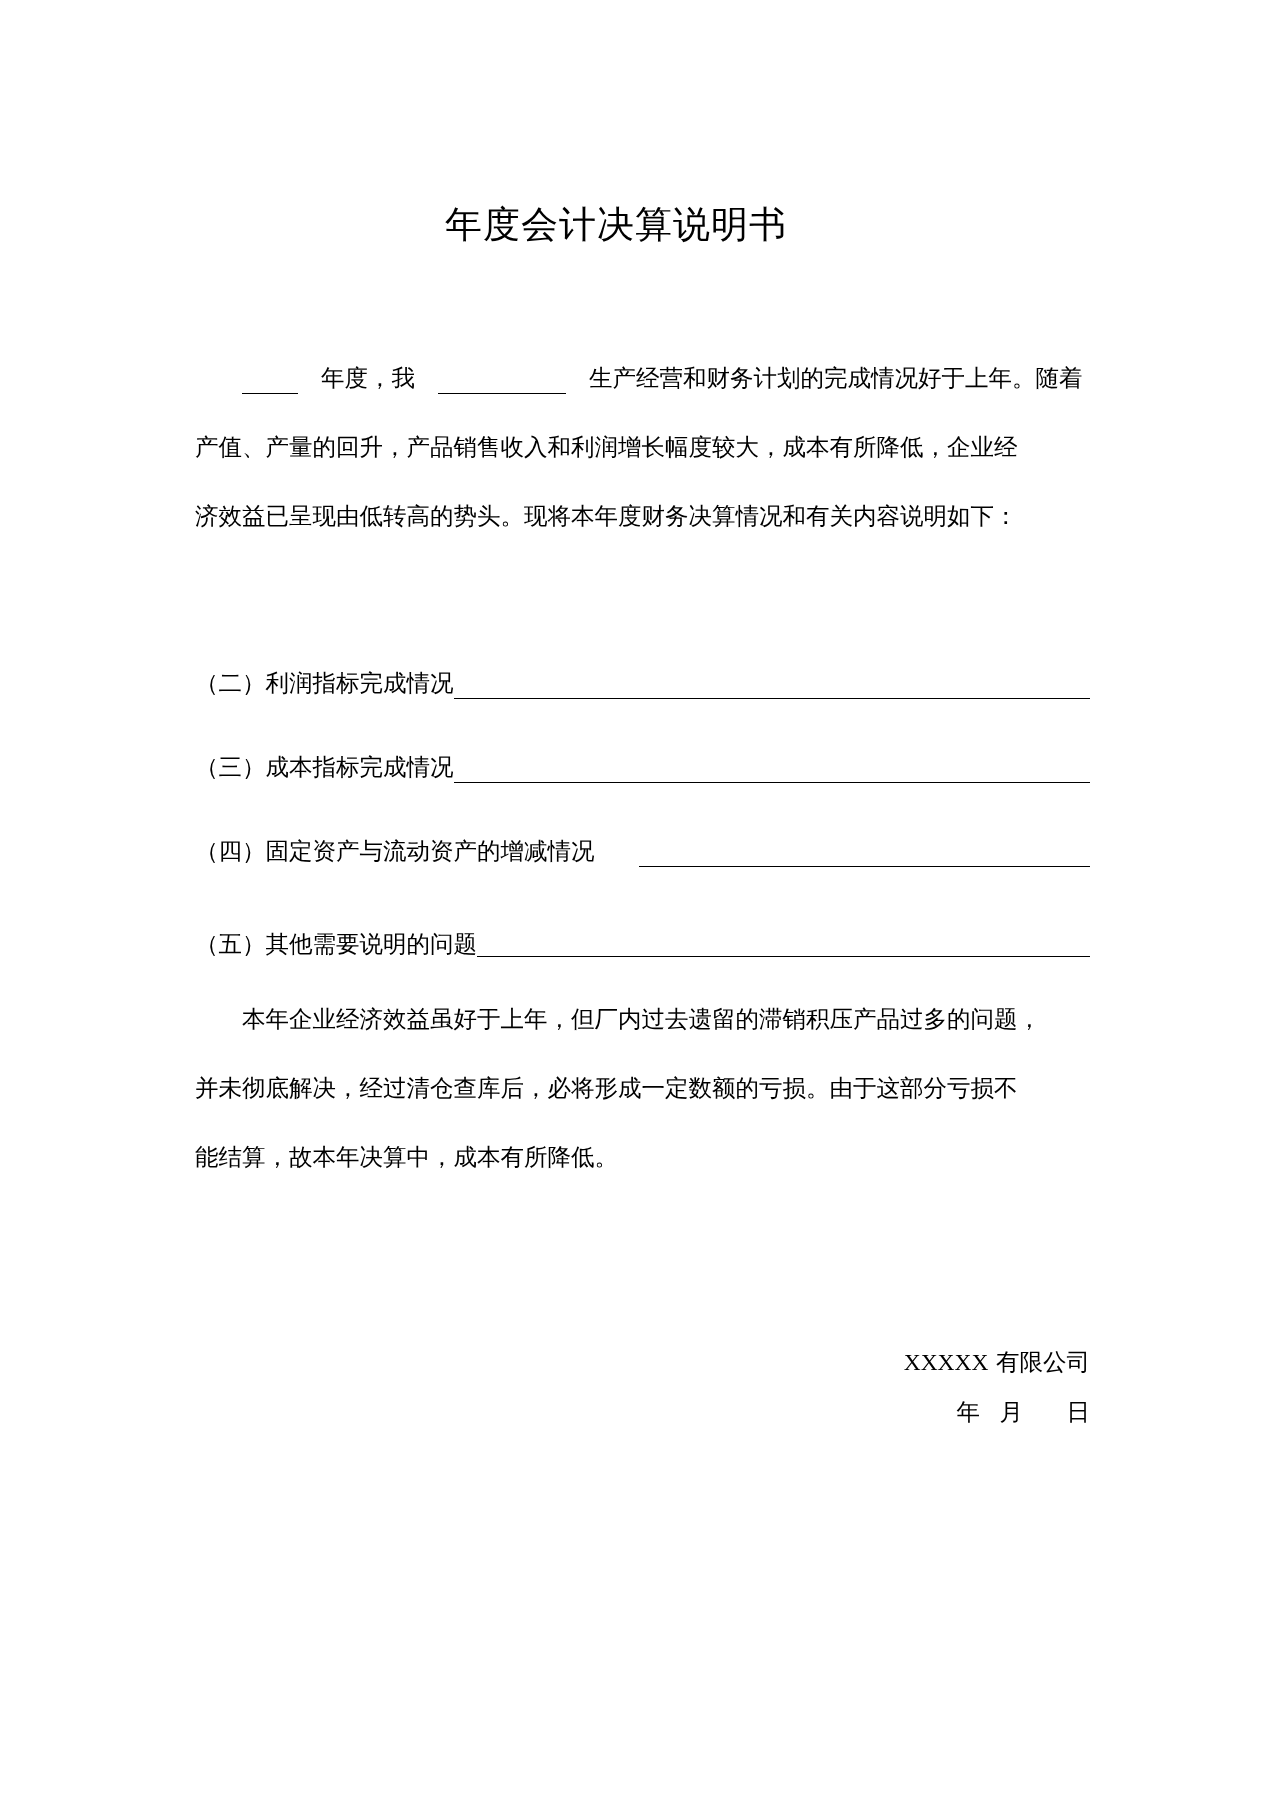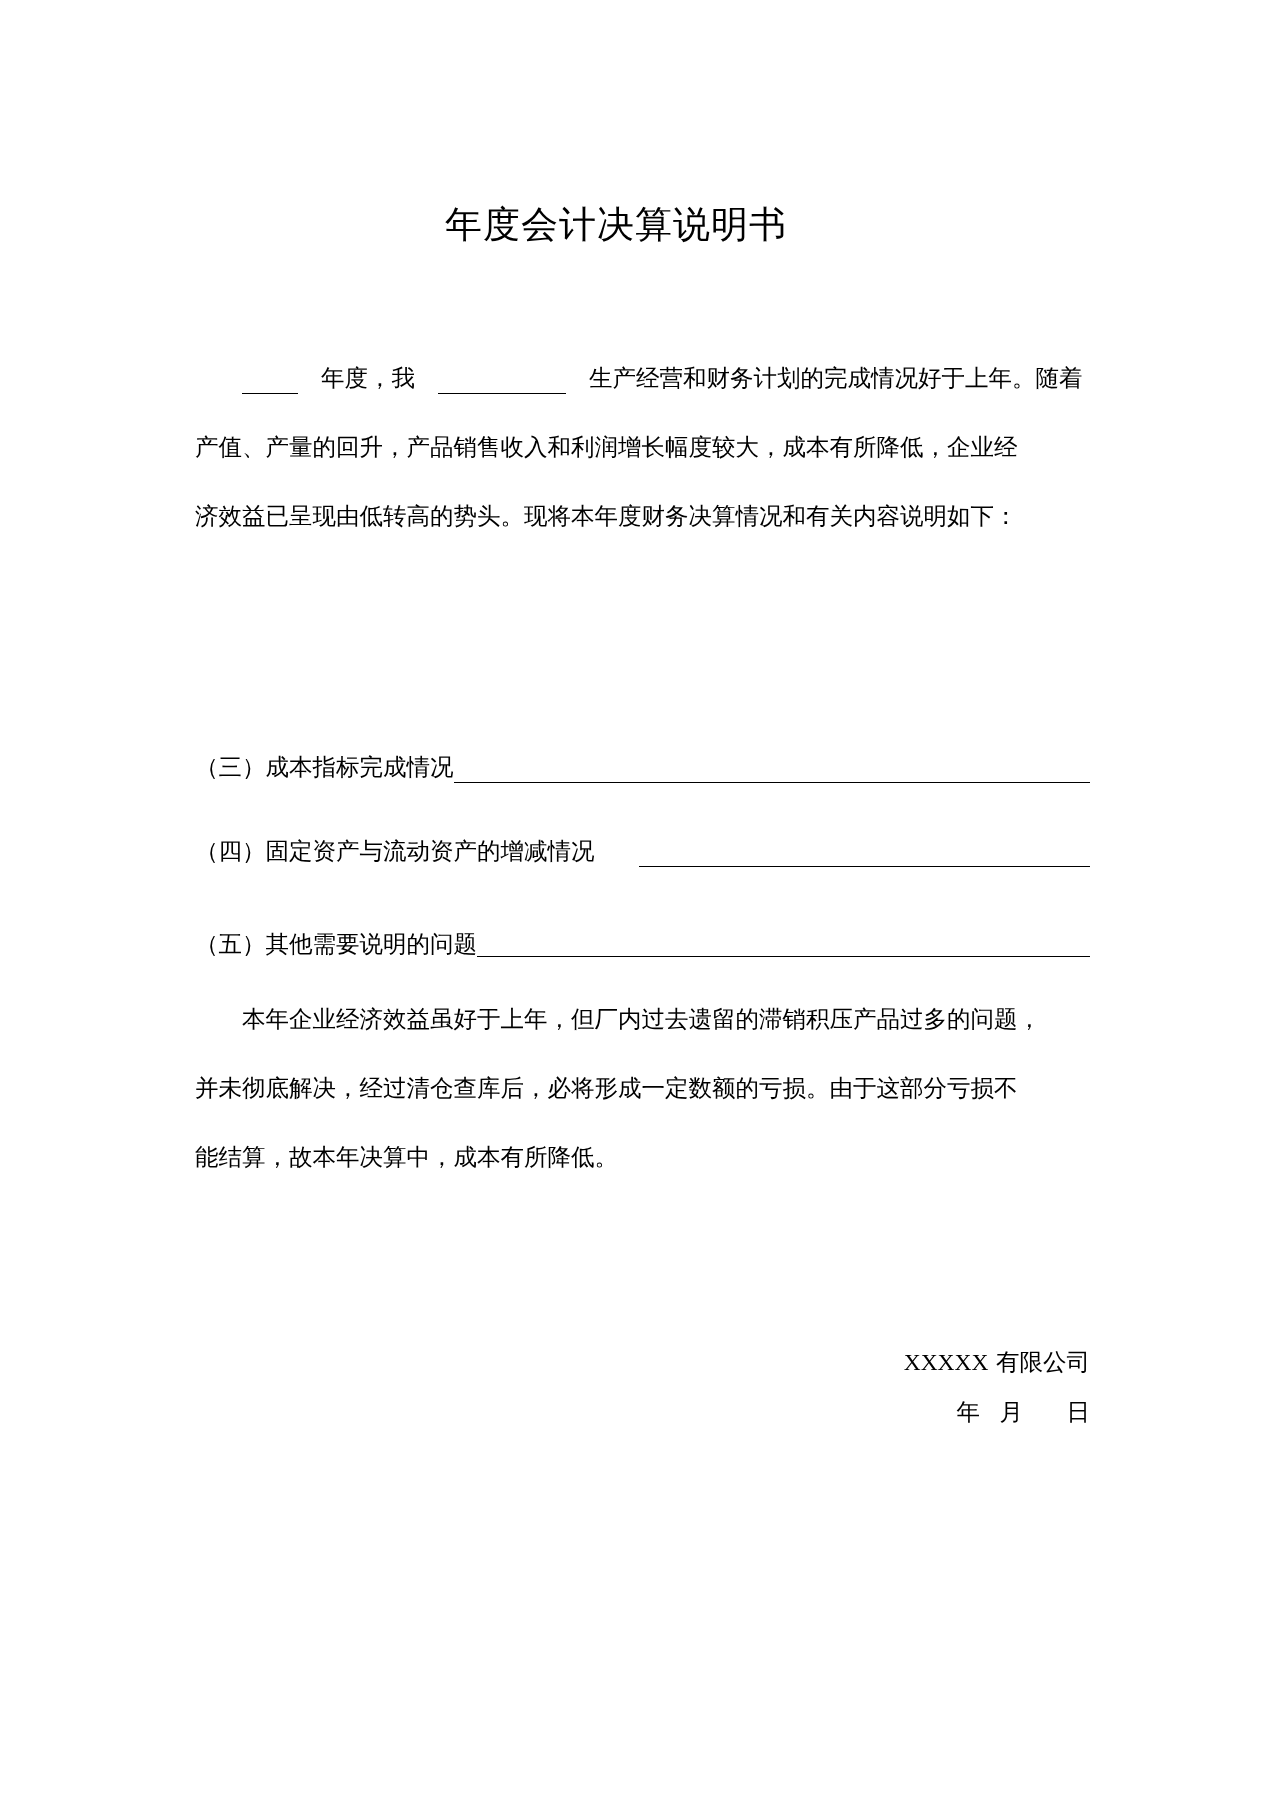--- a/index.html
+++ b/index.html
@@ -73,20 +73,24 @@
 
   <div class="line indent" style="top:362px;gap:23px;">
     <span class="blank" style="width:56px;"></span>
     <span>年度，我</span>
     <span class="blank" style="width:128px;"></span>
     <span>生产经营和财务计划的完成情况好于上年。随着</span>
   </div>
   <div class="line" style="top:500px;">济效益已呈现由低转高的势头。现将本年度财务决算情况和有关内容说明如下：</div>
   <div class="line" style="top:431px;">产值、产量的回升，产品销售收入和利润增长幅度较大，成本有所降低，企业经</div>
 
+  <div class="line" style="top:667px;">
+    <span>（二）利润指标完成情况</span>
+    <span class="blank fill"></span>
+  </div>
   <div class="line" style="top:751px;">
     <span>（三）成本指标完成情况</span>
     <span class="blank fill"></span>
   </div>
   <div class="line" style="top:835px;gap:44px;">
     <span>（四）固定资产与流动资产的增减情况</span>
     <span class="blank fill"></span>
   </div>
   <div class="line" style="top:928px;align-items:center;">
     <span>（五）其他需要说明的问题</span>

